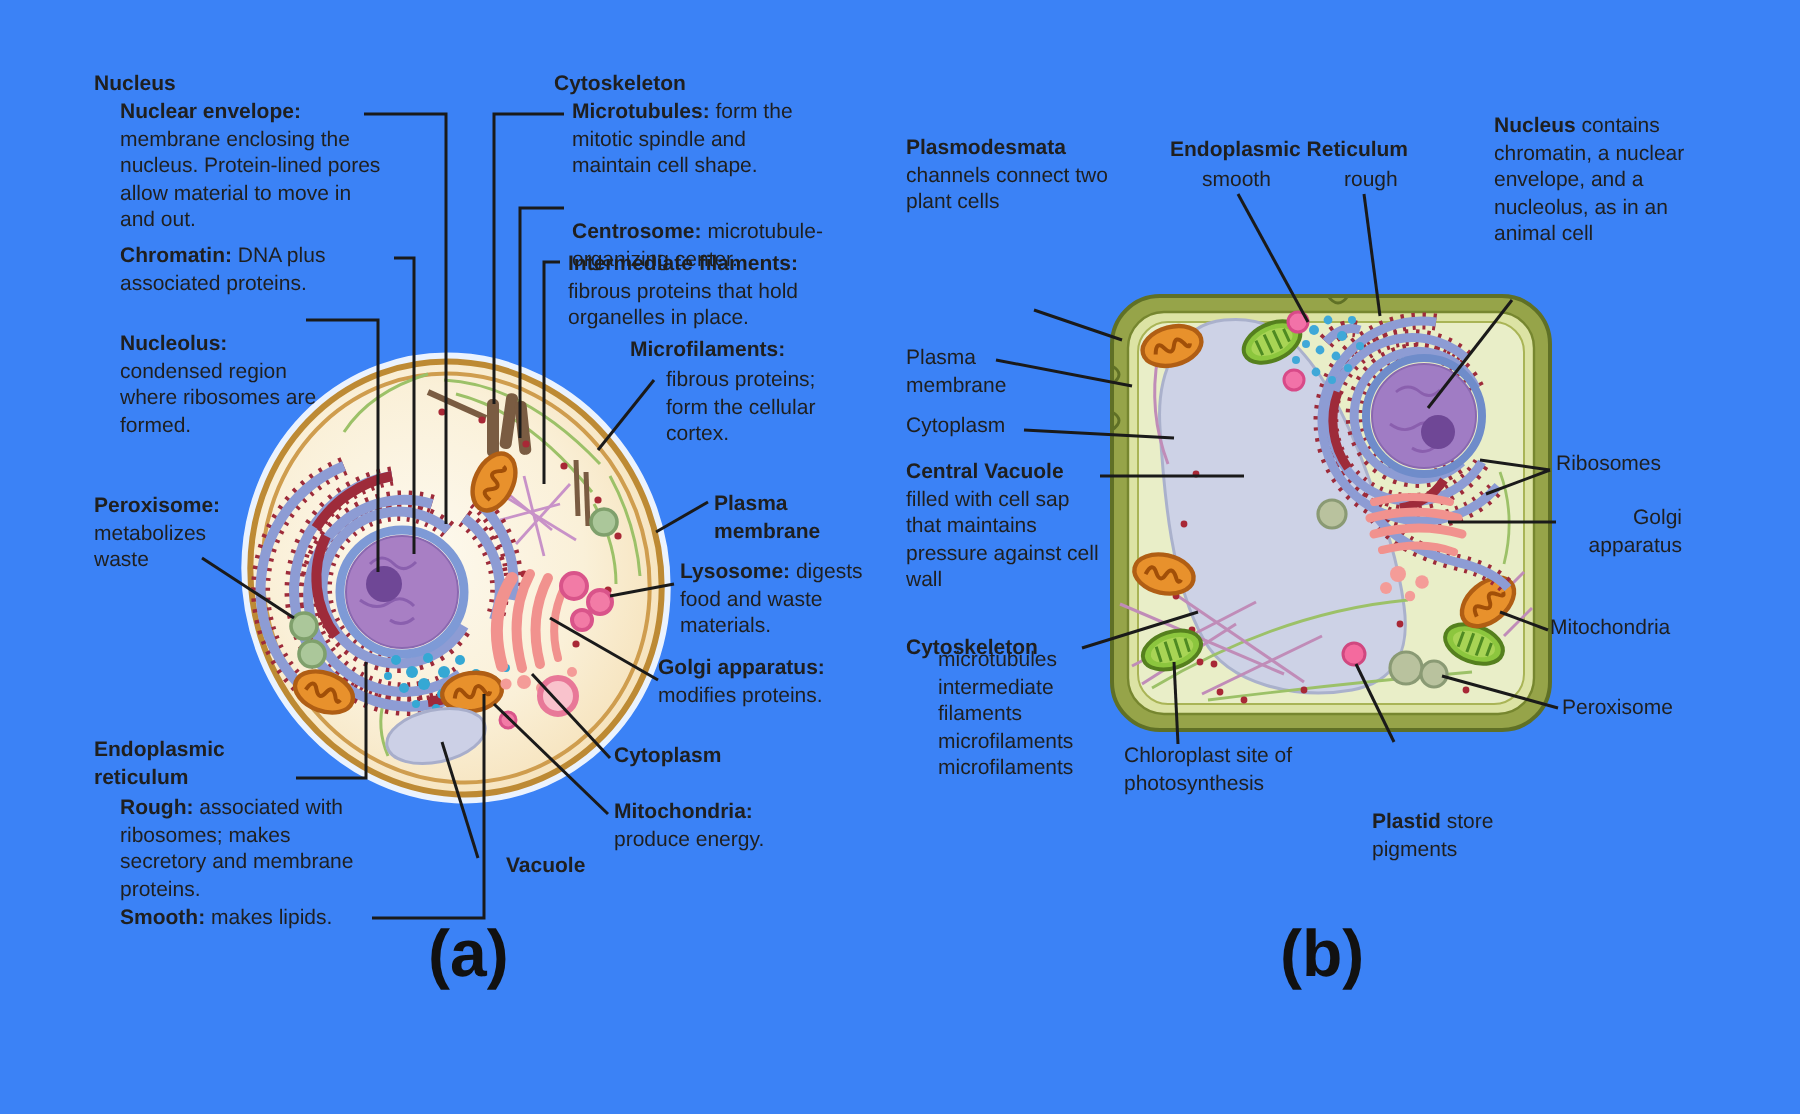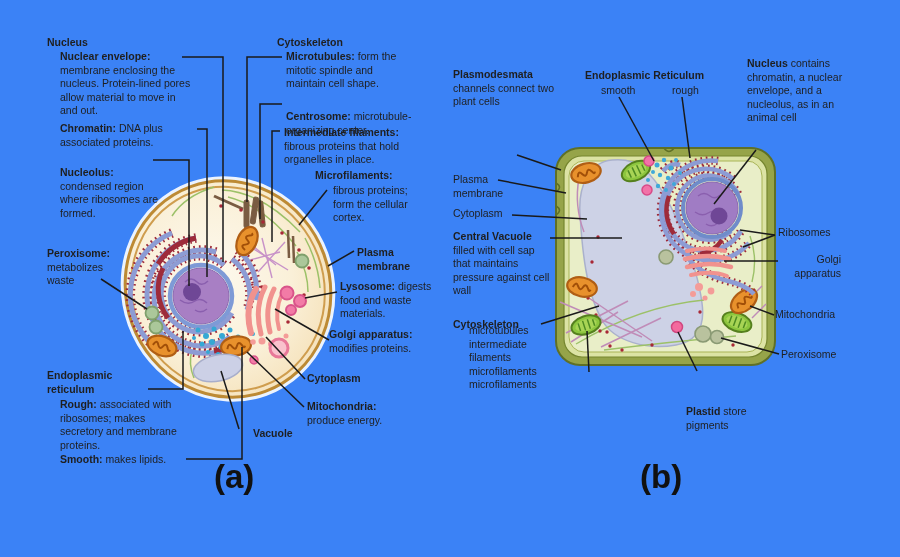--- a/index.html
+++ b/index.html
@@ -388,20 +388,21 @@
   <div class="lbl" style="left:453px;top:68px;width:104px;"><b>Plasmodesmata</b> <span>channels connect two plant cells</span></div>
   <div class="lbl" style="left:585px;top:69px;width:160px;white-space:nowrap;"><b>Endoplasmic Reticulum</b></div>
   <div class="lbl" style="left:601px;top:84px;width:50px;"><span>smooth</span></div>
   <div class="lbl" style="left:672px;top:84px;width:44px;"><span>rough</span></div>
   <div class="lbl" style="left:747px;top:57px;width:110px;"><b>Nucleus</b> <span>contains chromatin, a nuclear envelope, and a nucleolus, as in an animal cell</span></div>
   <div class="lbl" style="left:453px;top:173px;width:64px;"><span>Plasma membrane</span></div>
   <div class="lbl" style="left:453px;top:207px;width:70px;"><span>Cytoplasm</span></div>
   <div class="lbl" style="left:453px;top:230px;width:100px;"><b>Central Vacuole</b> <span>filled with cell sap that maintains pressure against cell wall</span></div>
   <div class="lbl" style="left:453px;top:318px;width:90px;"><b>Cytoskeleton</b></div>
   <div class="lbl" style="left:453px;top:324px;width:84px;margin-left:16px;"><span>microtubules intermediate filaments microfilaments microfilaments</span></div>
+  <div class="lbl" style="left:562px;top:372px;width:110px;"><span>Chloroplast site of photosynthesis</span></div>
   <div class="lbl" style="left:686px;top:373px;width:78px;margin-top:32px;"><b>Plastid</b> <span>store pigments</span></div>
   <div class="lbl" style="left:778px;top:226px;width:70px;"><span>Ribosomes</span></div>
   <div class="lbl" style="left:779px;top:253px;width:62px;text-align:right;"><span>Golgi apparatus</span></div>
   <div class="lbl" style="left:775px;top:308px;width:80px;"><span>Mitochondria</span></div>
   <div class="lbl" style="left:781px;top:348px;width:72px;"><span>Peroxisome</span></div>
   <div class="caption" style="left:640px;top:458px;">(b)</div>
 
 </div>
 
 </body></html>

